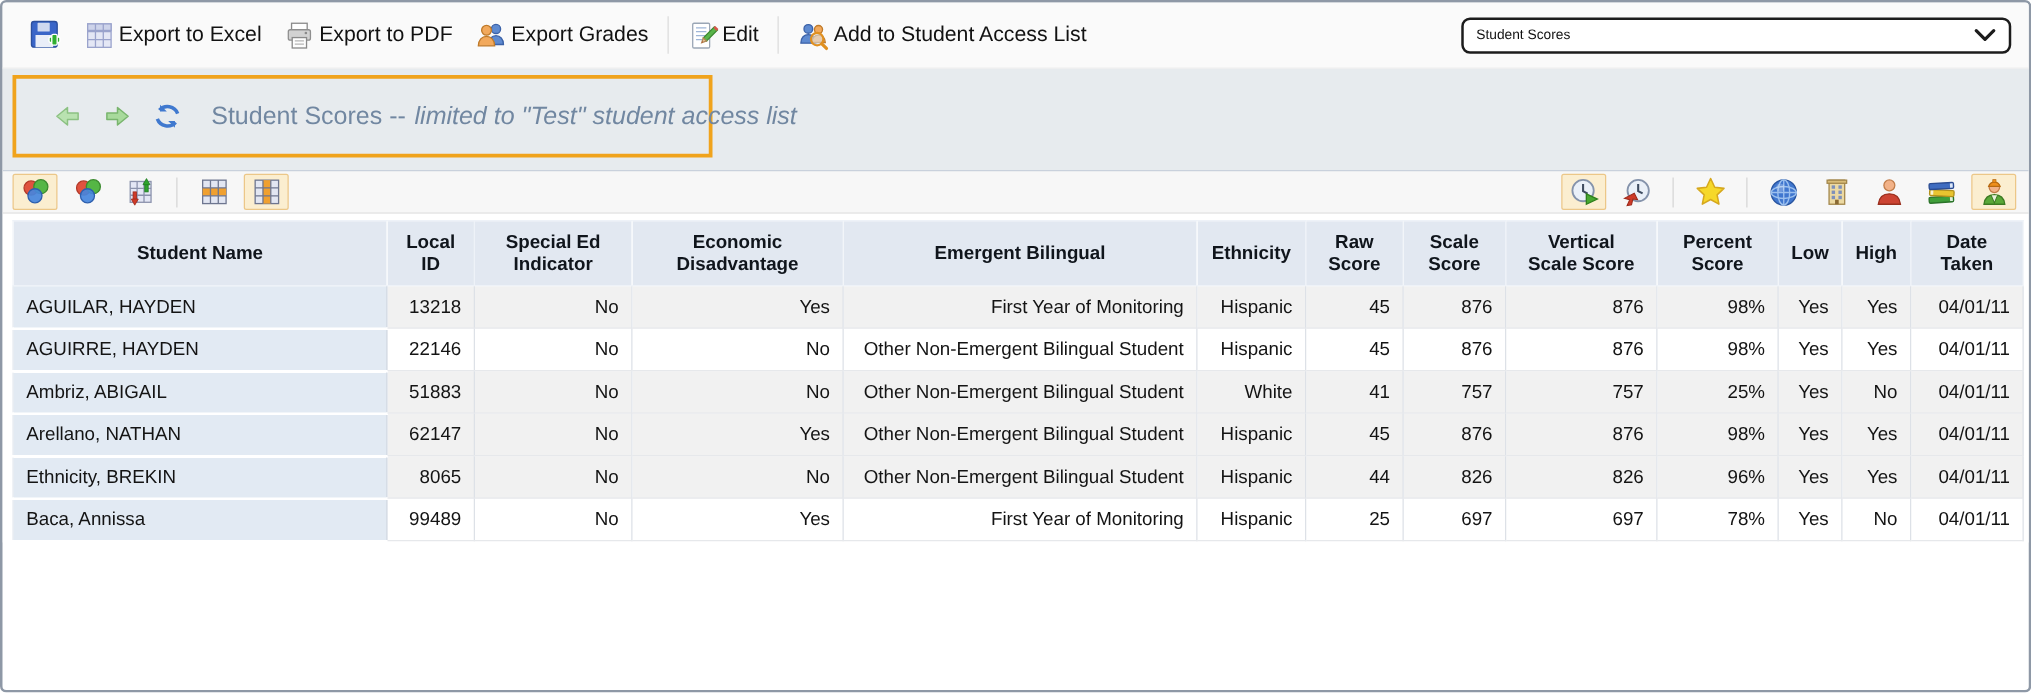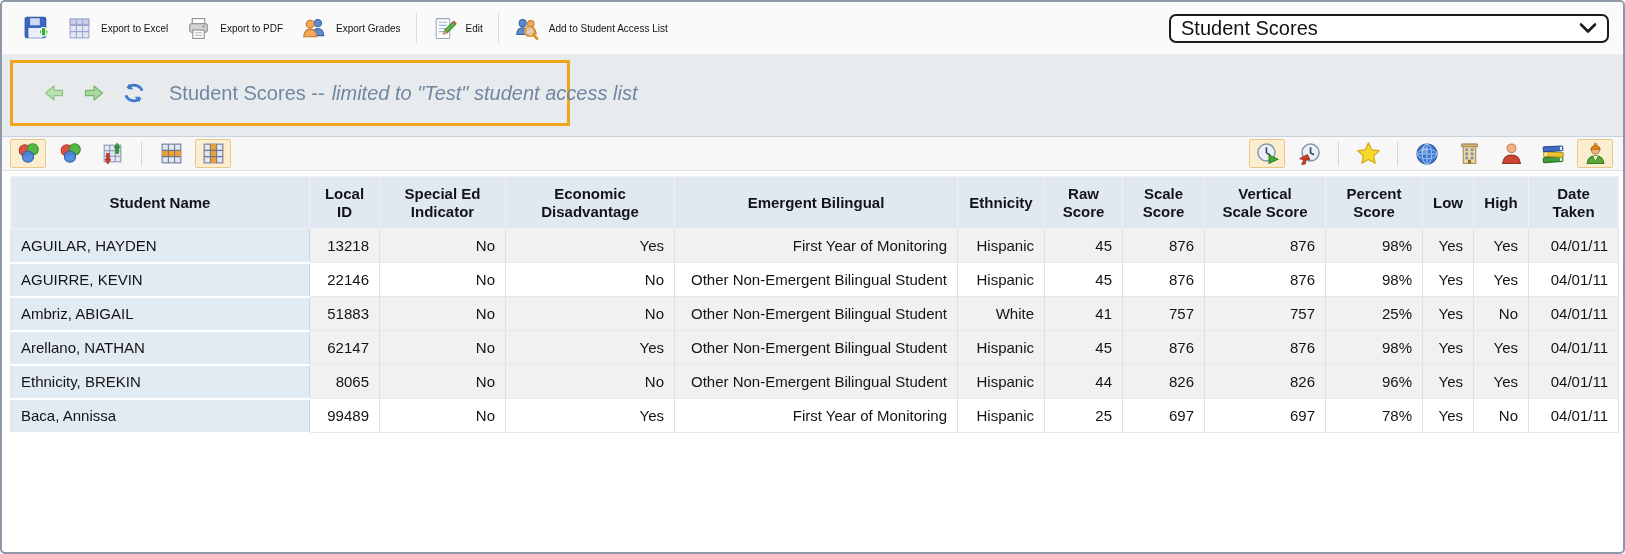--- a/index.html
+++ b/index.html
@@ -12,32 +12,32 @@
     background:#fff; overflow:hidden; position:relative;
   }
 
   
   .top-toolbar {
     height:53px; background:#fafafa;
     display:flex; align-items:center;
     padding:0 14px 0 12px; border-bottom:1px solid #ededed;
   }
   .tb-btn {
-    display:flex; align-items:center; gap:9px;
+    display:flex; align-items:center; gap:3px;
     padding:6px 9px; cursor:pointer; border-radius:3px;
-    font-size:10px; color:#121212; white-space:nowrap;
+    font-size:17px; color:#121212; white-space:nowrap;
   }
   .tb-sep { width:1px; height:30px; background:#dcdcdc; margin:0 6px; }
   .icon { display:inline-flex; align-items:center; justify-content:center; }
 
   .report-selector {
     margin-left:auto; width:440px; height:29px;
     border:2px solid #1c1c1c; border-radius:7px; background:#fff;
     display:flex; align-items:center; padding:0 10px;
-    font-size:20px; cursor:pointer;
+    font-size:11px; cursor:pointer;
   }
   .report-selector .chev { margin-left:auto; }
 
   
   .crumb-band { height:81px; background:#e7ebee; padding:5px 0 0 8px; }
   .crumb-box {
     width:560px; height:66px;
     border:3px solid #f0a31c; background:#e7ebee;
     display:flex; align-items:center; padding-left:28px; gap:14px;
   }
@@ -420,21 +420,21 @@
             <td>Hispanic</td>
             <td>45</td>
             <td>876</td>
             <td>876</td>
             <td>98%</td>
             <td>Yes</td>
             <td>Yes</td>
             <td>04/01/11</td>
           </tr>
           <tr class="data-row even">
-            <td class="name-cell">AGUIRRE, KEVIN</td>
+            <td class="name-cell">AGUIRRE, HAYDEN</td>
             <td>22146</td>
             <td>No</td>
             <td>No</td>
             <td>Other Non-Emergent Bilingual Student</td>
             <td>Hispanic</td>
             <td>45</td>
             <td>876</td>
             <td>876</td>
             <td>98%</td>
             <td>Yes</td>

